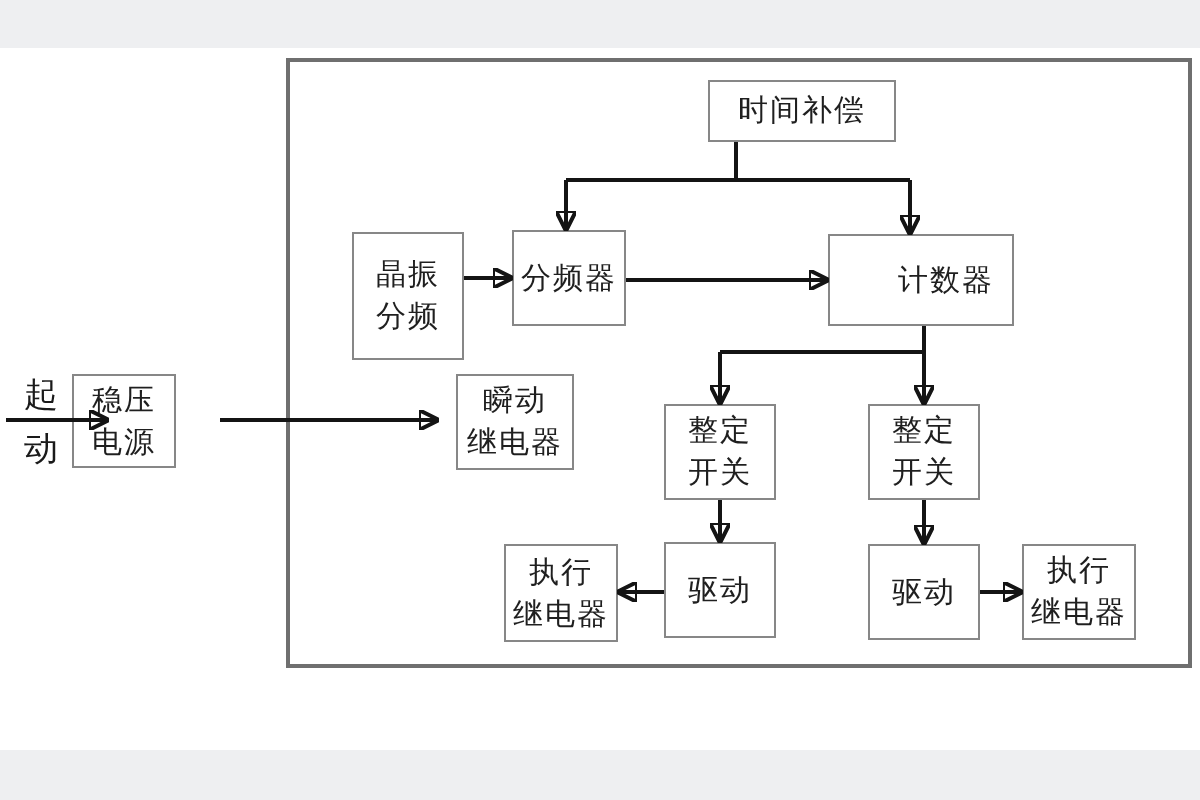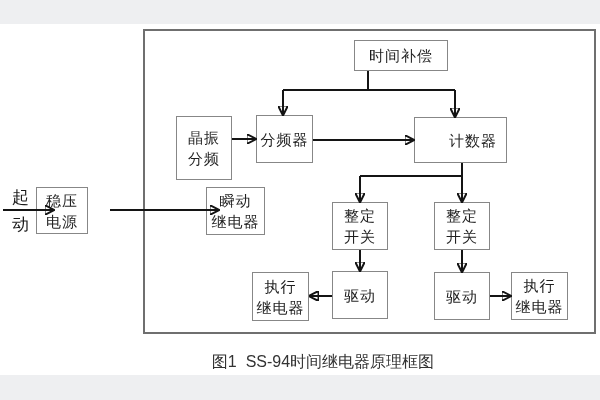--- a/index.html
+++ b/index.html
@@ -115,21 +115,21 @@
 
   <div class="block" style="left:414px; top:117px; width:93px; height:46px;padding-left:25px;">
     <span>计数器</span>
   </div>
 
   <div class="block" style="left:36px; top:187px; width:52px; height:47px;">
     <span>稳压</span>
     <span>电源</span>
   </div>
 
-  <div class="block" style="left:206px; top:187px; width:59px; height:48px;">
+  <div class="block" style="left:228px; top:187px; width:59px; height:48px;">
     <span>瞬动</span>
     <span>继电器</span>
   </div>
 
   <div class="block" style="left:332px; top:202px; width:56px; height:48px;">
     <span>整定</span>
     <span>开关</span>
   </div>
 
   <div class="block" style="left:434px; top:202px; width:56px; height:48px;">
@@ -181,15 +181,14 @@
     <path d="M462,176 V202" marker-end="url(#arrow)"></path>
 
     <path d="M360,250 V271" marker-end="url(#arrow)"></path>
     <path d="M462,250 V272" marker-end="url(#arrow)"></path>
 
     <path d="M332,296 H309" marker-end="url(#arrow)"></path>
 
     <path d="M490,296 H511" marker-end="url(#arrow)"></path>
   </svg>
 
-  <div id="caption">图1  SS-94时间继电器原理框图</div>
 
 </div>
 
 </body></html>

